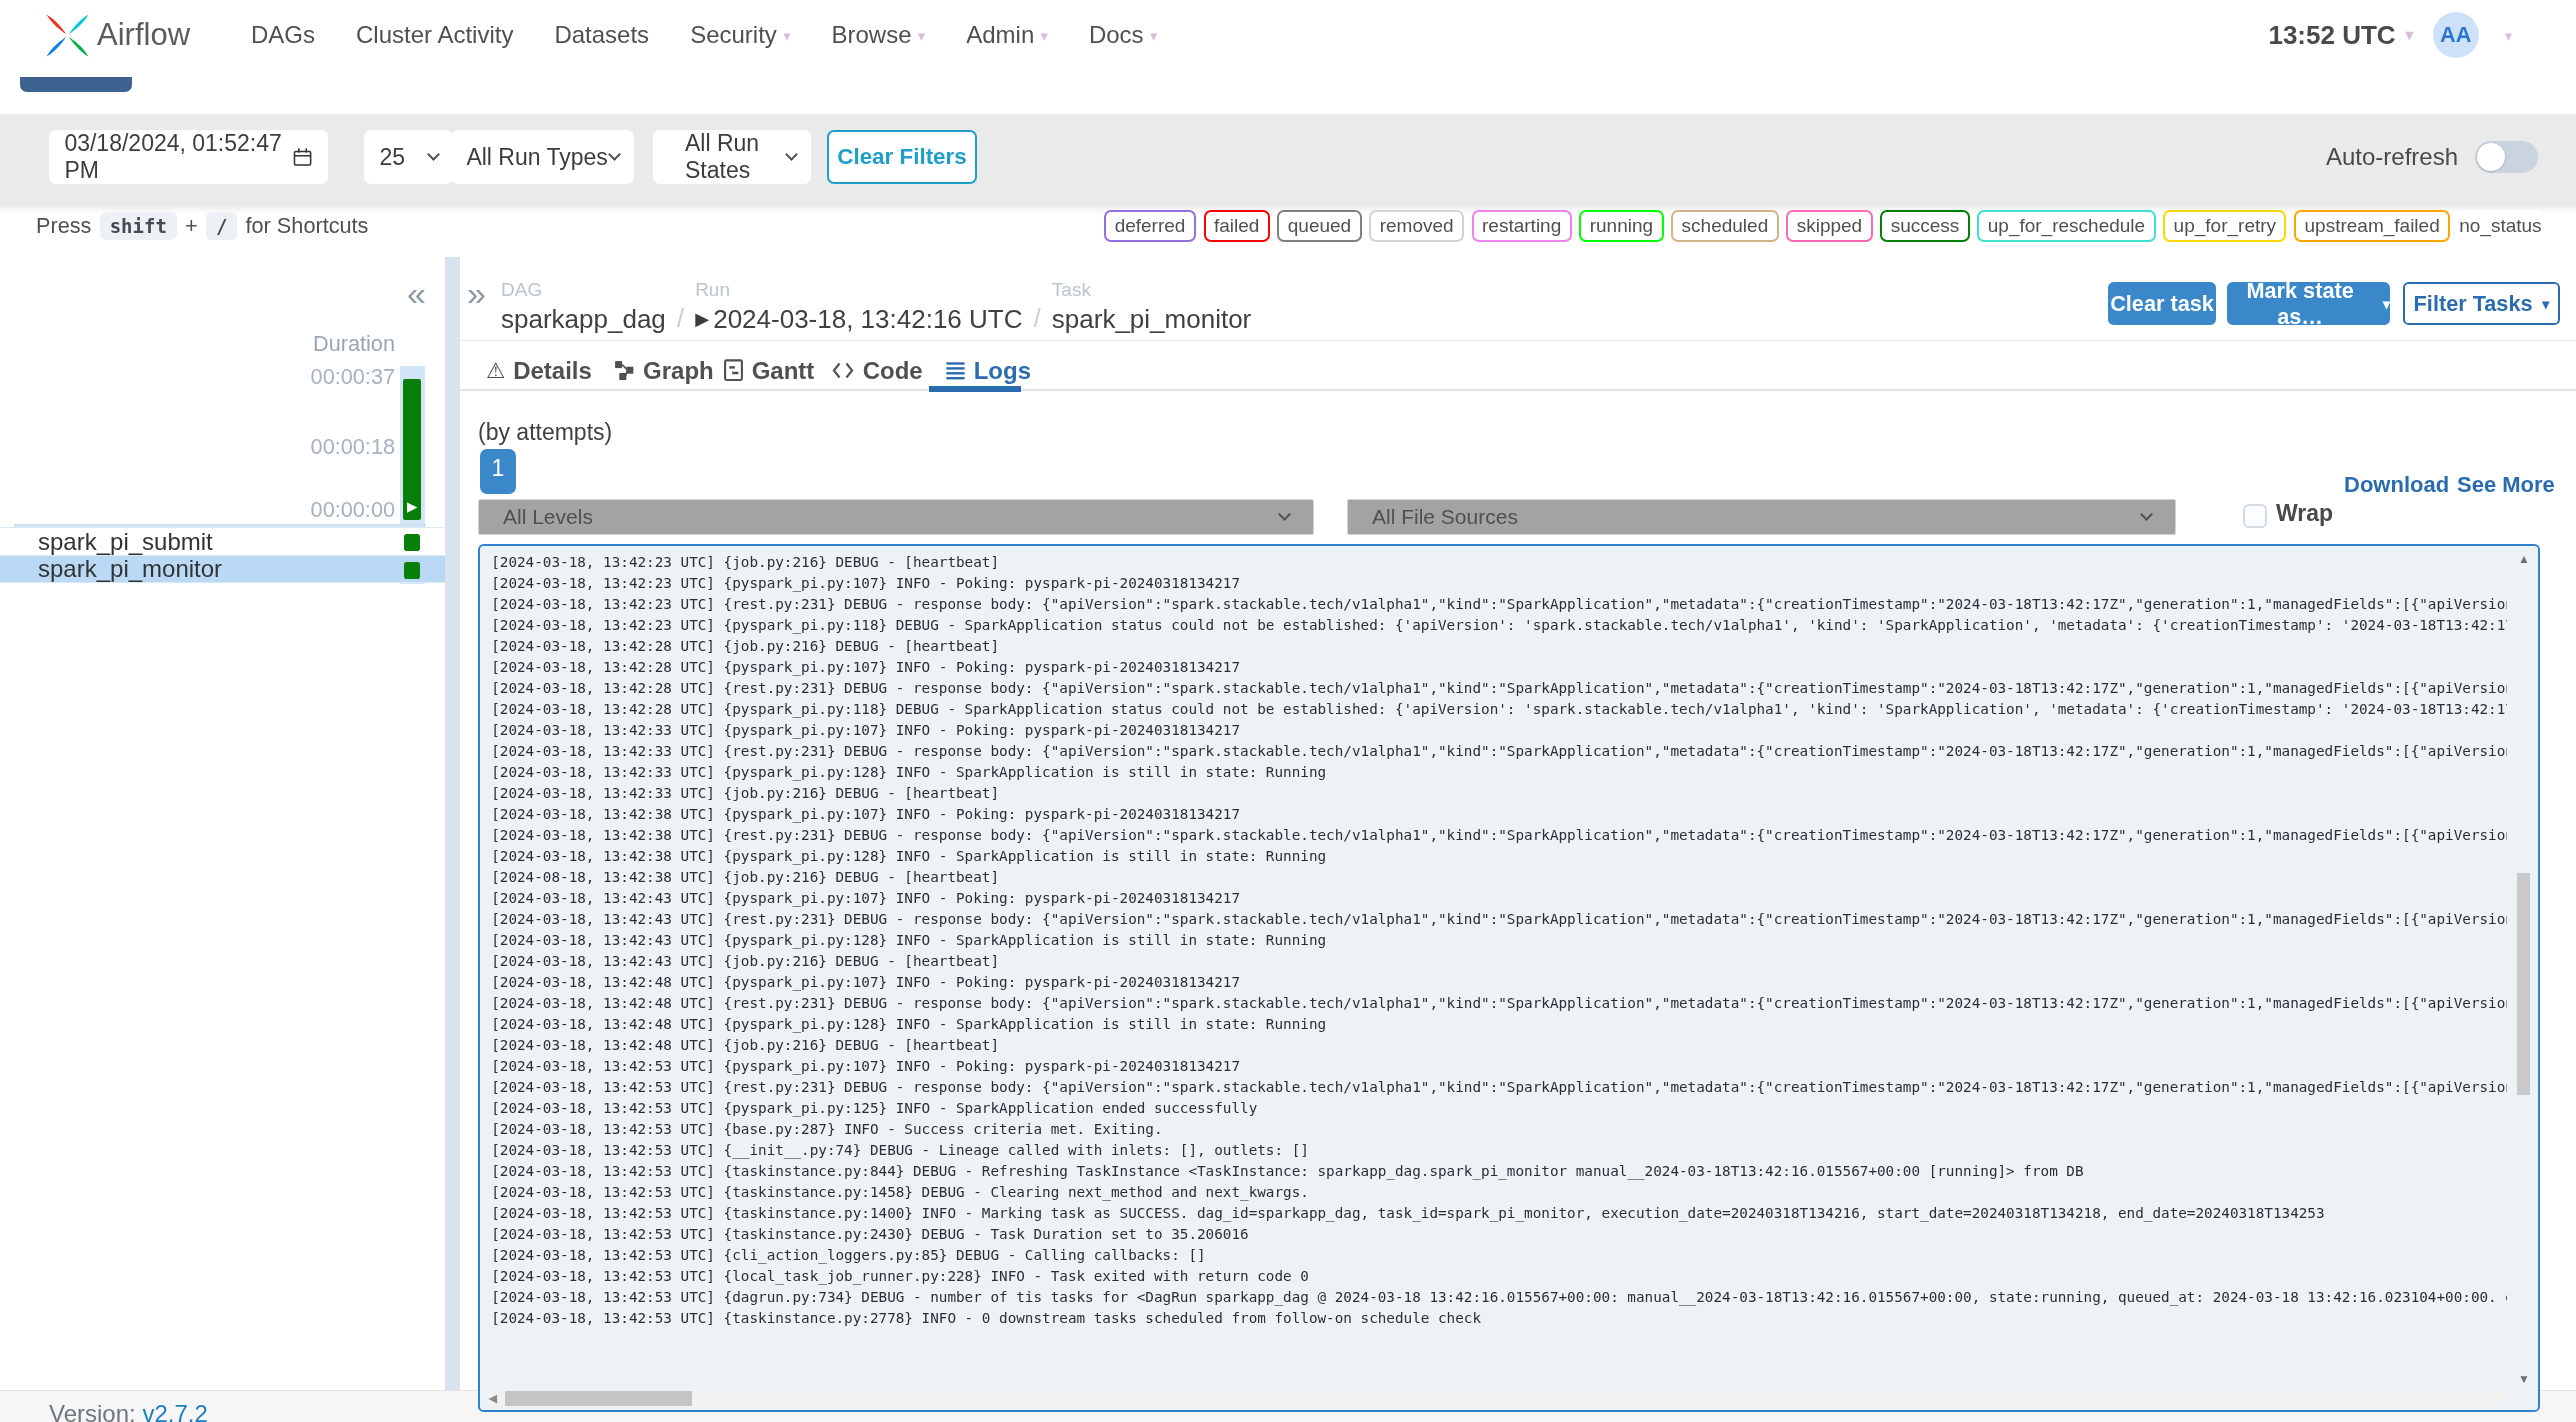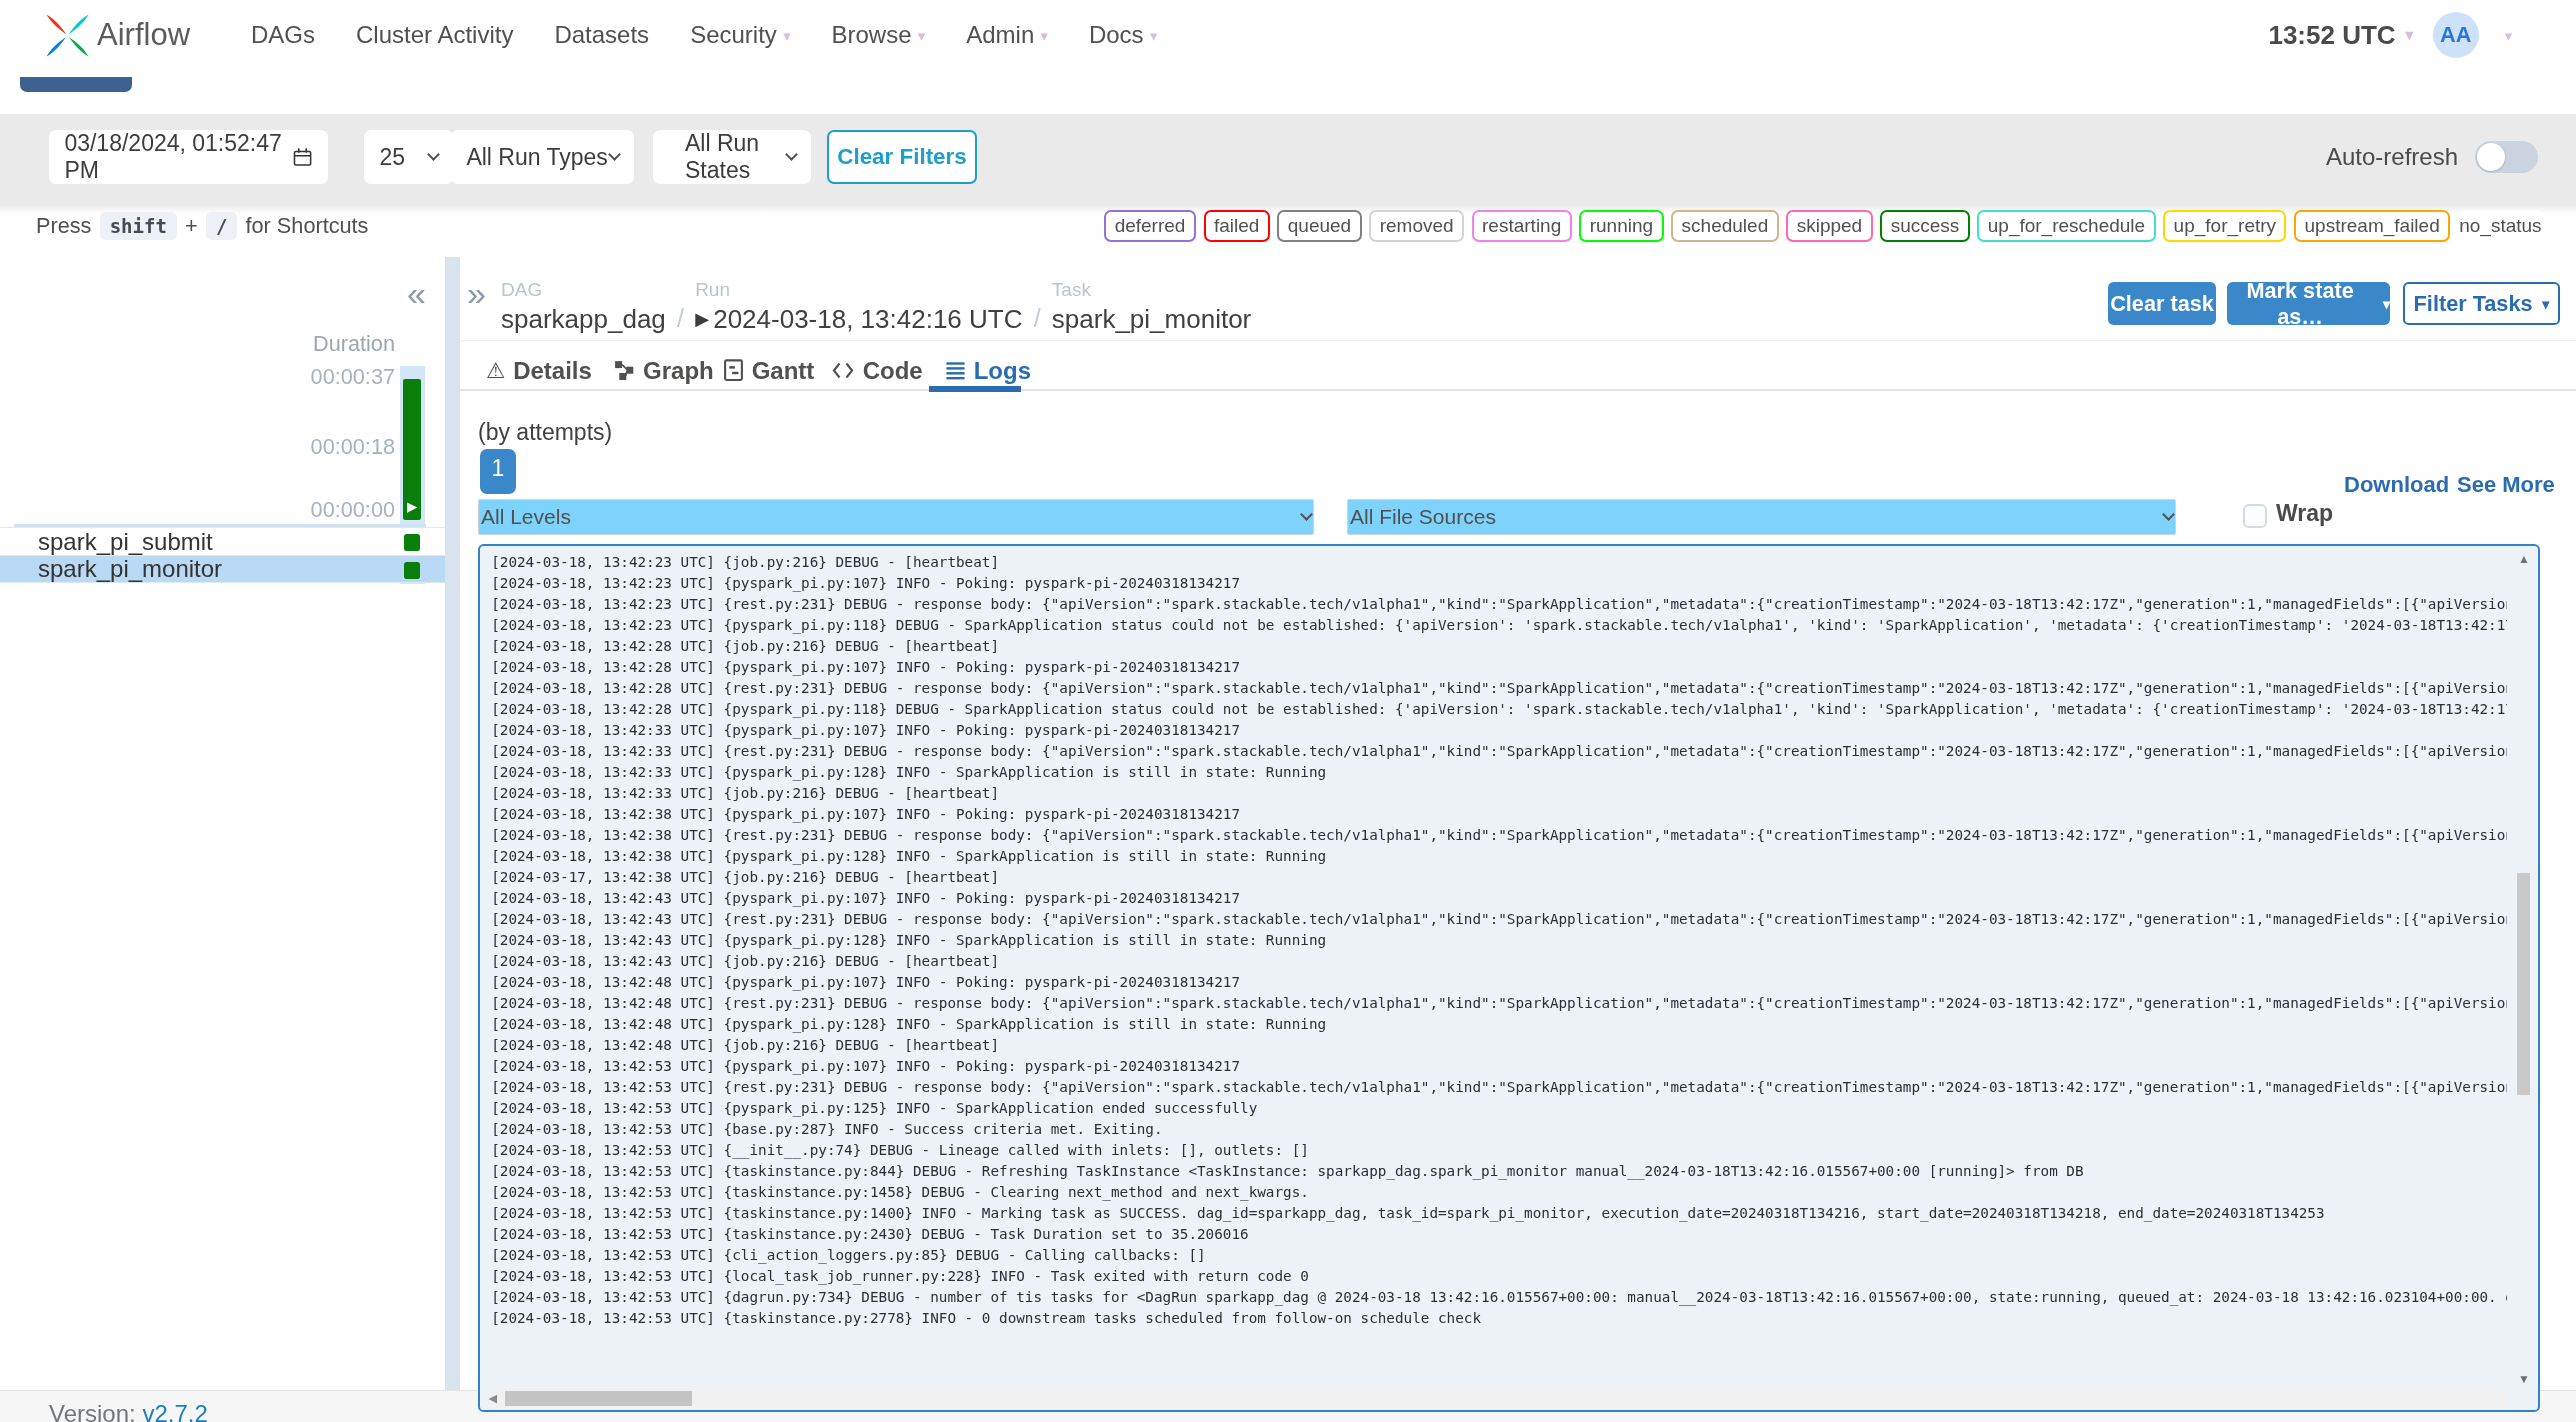--- a/index.html
+++ b/index.html
@@ -110,22 +110,22 @@
   .tab-glyph { font-size:21.7px; font-weight:normal; }
   .tab-details { left:486px; } .tab-graph { left:613px; } .tab-gantt { left:723px; }
   .tab-code { left:831px; } .tab-logs { left:945px; color:#2b6cb0; }
   .active-underline { position:absolute; left:929px; top:386px; width:92px; height:5.6px; background:#2b6cb0; }
 
   
   .by-attempts { position:absolute; left:478px; top:419px; font-size:23px; color:#3f3f3f; }
   .attempt-btn { position:absolute; left:480px; top:449px; width:36px; height:45px; background:#3a87c9;
     border-radius:7px; color:#fff; font-size:23px; display:flex; align-items:flex-start; justify-content:center;
     padding-top:5.6px; cursor:pointer; }
-  .logsel { position:absolute; top:499px; height:36px; background:#7dd3fc; border:1.4px solid #cdd5de;
-    border-radius:2.1px; display:flex; align-items:center; justify-content:space-between; padding:0 2px;
+  .logsel { position:absolute; top:499px; height:36px; background:#a3a3a3; border:1.4px solid #cdd5de;
+    border-radius:2.1px; display:flex; align-items:center; justify-content:space-between; padding:0 24px;
     font-size:21px; color:#51504f; cursor:pointer; }
   .sel-levels { left:478px; width:836px; }
   .sel-sources { left:1347px; width:829px; }
   .wrapbox { position:absolute; left:2243px; top:504px; width:24px; height:24px; background:#fcfdfe;
     border:2.1px solid #d4dbe2; border-radius:5.6px; cursor:pointer; }
   .wraplabel { position:absolute; left:2276px; top:500px; font-size:23px; font-weight:bold; color:#4a4a4a; }
   .loglink { position:absolute; top:472px; font-size:22px; font-weight:bold; color:#2b6cb0; cursor:pointer; }
   .download { left:2344px; } .seemore { left:2457px; }
 
   .logbox { position:absolute; left:478px; top:544px; width:2062px; height:868px; background:#edf2f7;
@@ -418,21 +418,21 @@
       <div class="log-line">[2024-03-18, 13:42:33 UTC] {pyspark_pi.py:128} INFO - SparkApplication is still in state: Running</div>
 
       <div class="log-line">[2024-03-18, 13:42:33 UTC] {job.py:216} DEBUG - [heartbeat]</div>
 
       <div class="log-line">[2024-03-18, 13:42:38 UTC] {pyspark_pi.py:107} INFO - Poking: pyspark-pi-20240318134217</div>
 
       <div class="log-line">[2024-03-18, 13:42:38 UTC] {rest.py:231} DEBUG - response body: {"apiVersion":"spark.stackable.tech/v1alpha1","kind":"SparkApplication","metadata":{"creationTimestamp":"2024-03-18T13:42:17Z","generation":1,"managedFields":[{"apiVersion":"spark.stackable.tech/v1alpha1","fieldsType":"FieldsV1"}]}}</div>
 
       <div class="log-line">[2024-03-18, 13:42:38 UTC] {pyspark_pi.py:128} INFO - SparkApplication is still in state: Running</div>
 
-      <div class="log-line">[2024-03-17, 13:42:38 UTC] {job.py:216} DEBUG - [heartbeat]</div>
+      <div class="log-line">[2024-08-18, 13:42:38 UTC] {job.py:216} DEBUG - [heartbeat]</div>
 
       <div class="log-line">[2024-03-18, 13:42:43 UTC] {pyspark_pi.py:107} INFO - Poking: pyspark-pi-20240318134217</div>
 
       <div class="log-line">[2024-03-18, 13:42:43 UTC] {rest.py:231} DEBUG - response body: {"apiVersion":"spark.stackable.tech/v1alpha1","kind":"SparkApplication","metadata":{"creationTimestamp":"2024-03-18T13:42:17Z","generation":1,"managedFields":[{"apiVersion":"spark.stackable.tech/v1alpha1","fieldsType":"FieldsV1"}]}}</div>
 
       <div class="log-line">[2024-03-18, 13:42:43 UTC] {pyspark_pi.py:128} INFO - SparkApplication is still in state: Running</div>
 
       <div class="log-line">[2024-03-18, 13:42:43 UTC] {job.py:216} DEBUG - [heartbeat]</div>
 
       <div class="log-line">[2024-03-18, 13:42:48 UTC] {pyspark_pi.py:107} INFO - Poking: pyspark-pi-20240318134217</div>

